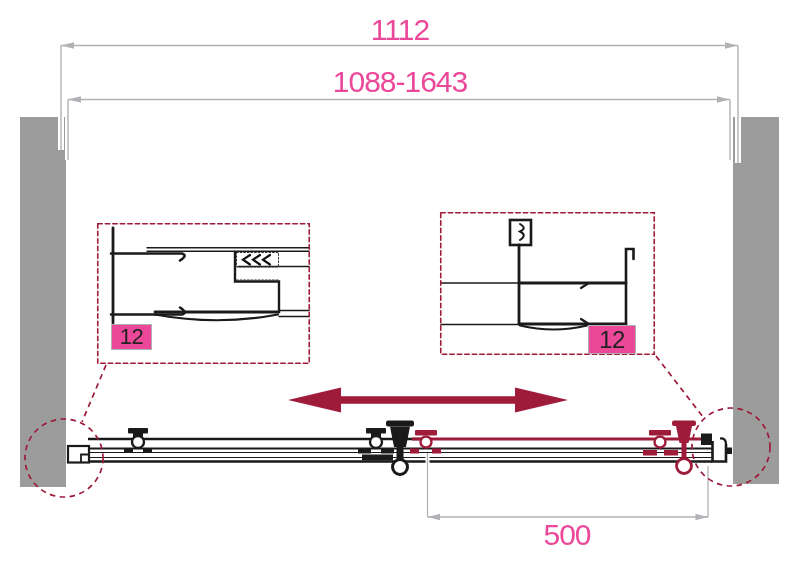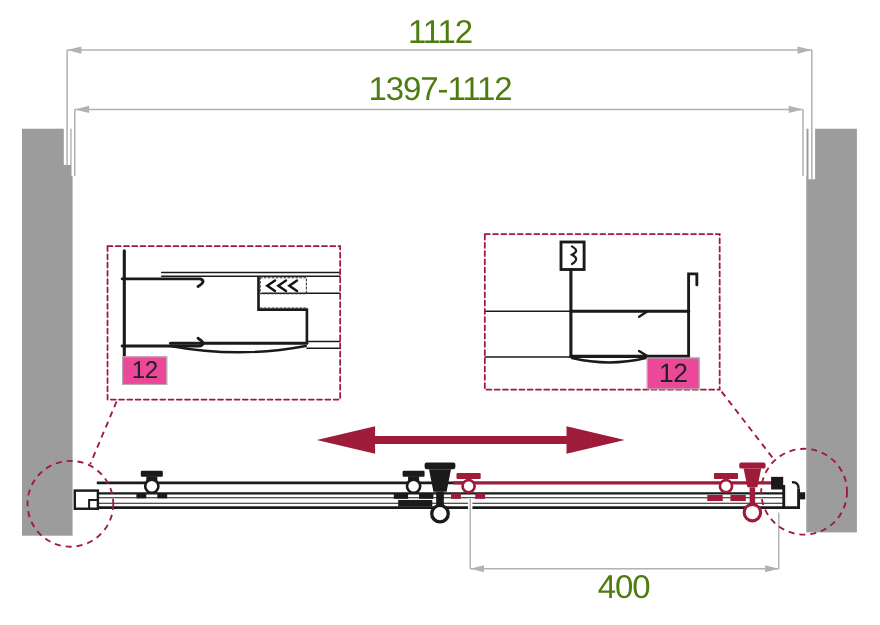--- a/index.html
+++ b/index.html
@@ -2,21 +2,21 @@
 <html><head>
 <meta charset="utf-8">
 <style>
   html,body{margin:0;padding:0;background:#ffffff;}
   .stage{
     position:relative;width:800px;height:568px;background:#ffffff;overflow:hidden;
     font-family:"Liberation Sans",sans-serif;
   }
   .stage svg{position:absolute;left:0;top:0;}
   .lbl{
-    position:absolute;color:#4d7c0f;text-align:center;
+    position:absolute;color:#ec4899;text-align:center;
     font-family:"Liberation Sans",sans-serif;letter-spacing:-1px;
     font-size:30px;line-height:1.0;white-space:nowrap;
   }
   .detail-tag{
     position:absolute;background:#ec4899;border:1px solid #b0b0b0;
     color:#222;text-align:center;font-family:"Liberation Sans",sans-serif;
     letter-spacing:-0.5px;
   }
   .tag-left{left:111px;top:324px;width:39px;height:24px;font-size:22px;line-height:24px;}
   .tag-right{left:588px;top:325px;width:46px;height:27px;font-size:24px;line-height:27px;}
@@ -185,18 +185,18 @@
 
   <g fill="none" stroke="#9e1b3a">
     <circle cx="64" cy="458" r="39" stroke-width="1.7" stroke-dasharray="5.5 4.5"></circle>
     <circle cx="731" cy="447" r="39" stroke-width="1.7" stroke-dasharray="5.5 4.5"></circle>
     <line x1="106" y1="365" x2="82" y2="422" stroke-width="1.7" stroke-dasharray="5.5 4.5"></line>
     <line x1="656" y1="356" x2="703" y2="417" stroke-width="1.7" stroke-dasharray="5.5 4.5"></line>
   </g>
 </svg>
 
   <div class="lbl dim-total">1112</div>
-  <div class="lbl dim-range">1397-1112</div>
-  <div class="lbl dim-door">400</div>
+  <div class="lbl dim-range">1088-1643</div>
+  <div class="lbl dim-door">500</div>
   <div class="detail-tag tag-left">12</div>
   <div class="detail-tag tag-right">12</div>
 
 </div>
 
 </body></html>

